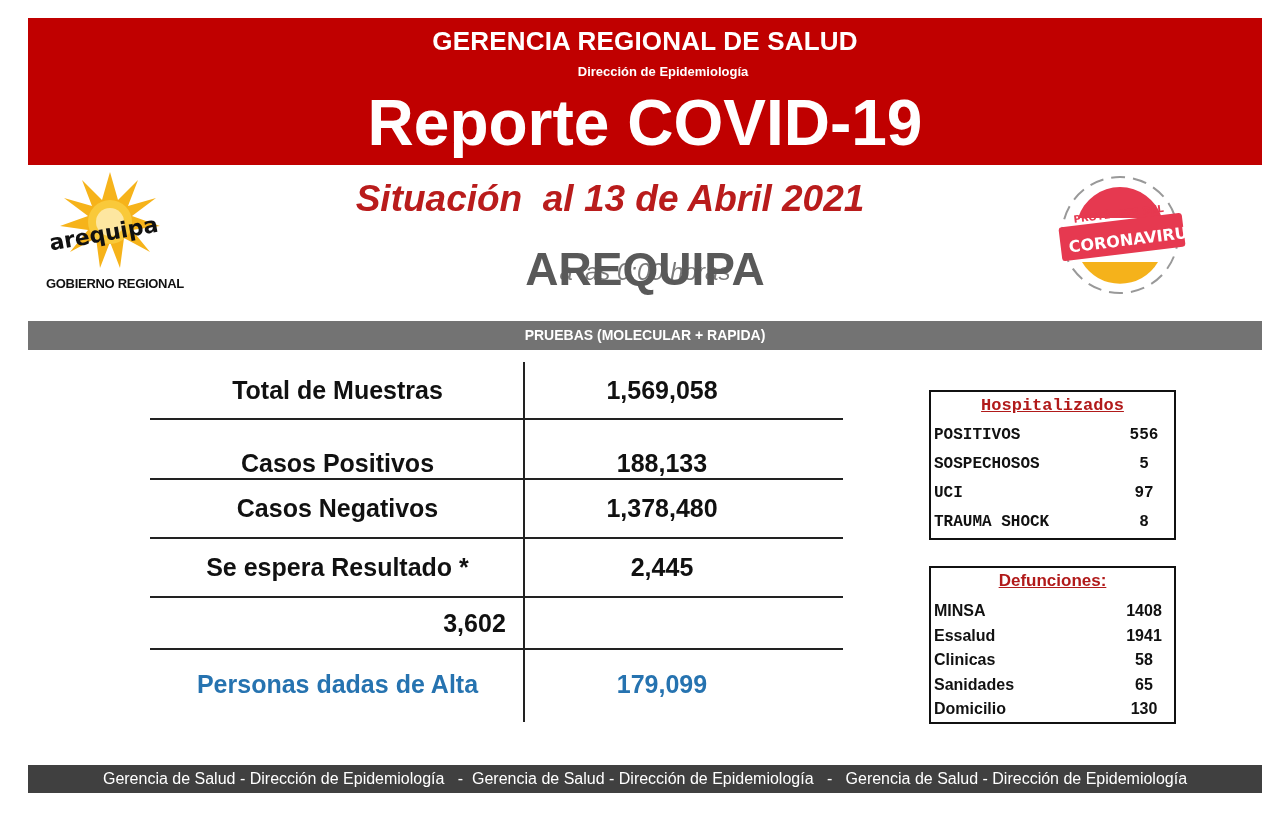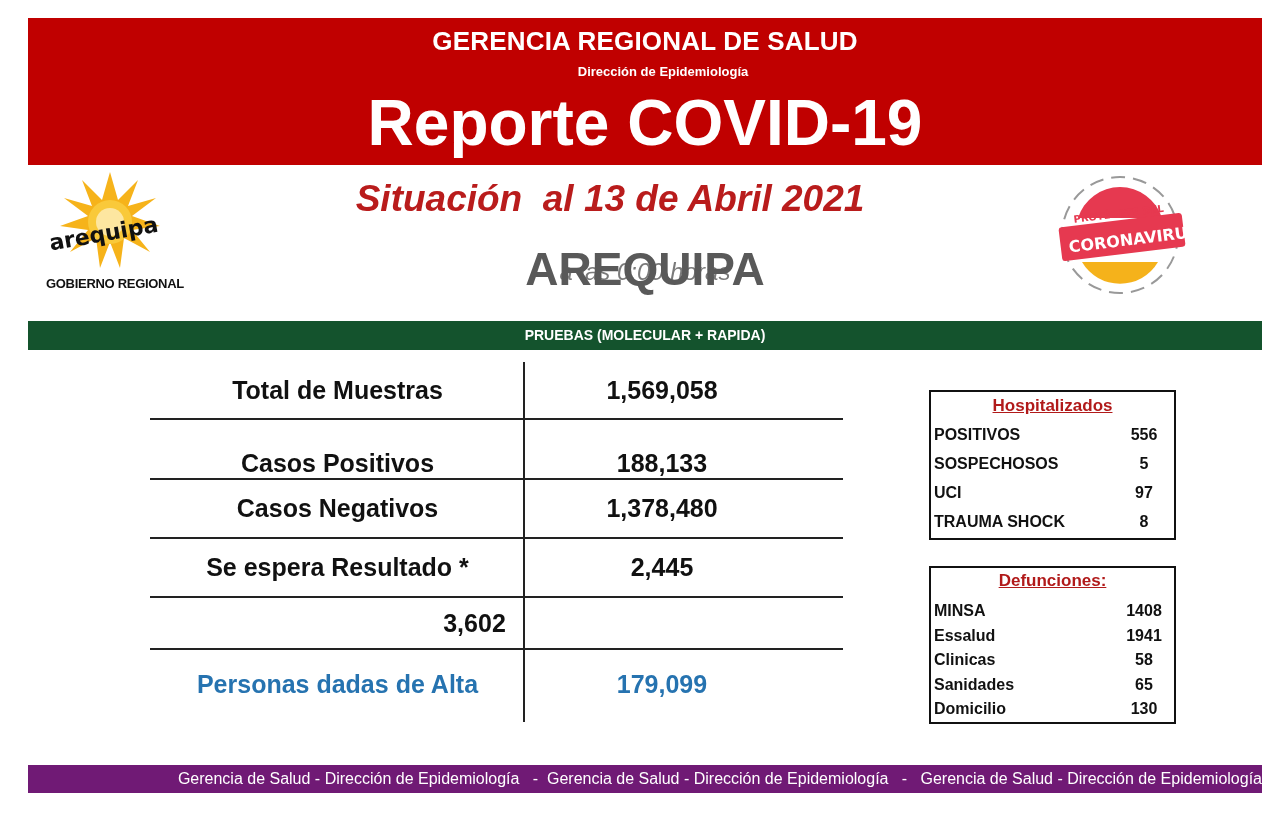--- a/index.html
+++ b/index.html
@@ -20,48 +20,48 @@
 
   .situacion { position:absolute; left:300px; top:178px; width:620px; text-align:center; color:#b91c1c;
     font-size:37px; font-weight:bold; font-style:italic; white-space:pre; }
   .hora { position:absolute; left:300px; top:218px; width:690px; text-align:center; color:#7a7a7a;
     font-size:24px; font-style:italic;margin-top:40px; }
   .ciudad { position:absolute; left:300px; top:242px; width:690px; text-align:center; color:#595959;
     font-size:46px; font-weight:bold; }
 
   .badge-right { position:absolute; left:1030px; top:170px; width:180px; height:130px; }
 
-  .section-bar { position:absolute; left:28px; top:321px; width:1234px; height:29px; background:#14532d;
+  .section-bar { position:absolute; left:28px; top:321px; width:1234px; height:29px; background:#737373;
     color:#fff; font-size:14px; font-weight:bold; text-align:center; line-height:29px; }
 
   .main-table { position:absolute; left:150px; top:362px; width:693px; height:360px; }
   .main-table .vline { position:absolute; left:373px; top:0; width:2px; height:360px; background:#222; }
   .row { position:absolute; left:0; width:693px; display:flex; align-items:center; }
   .row .lbl { width:375px; text-align:center; font-size:25px; font-weight:bold; color:#111; }
   .row .val { flex:1; text-align:center; font-size:25px; font-weight:bold; color:#111; padding-right:44px; }
   .row.blue .lbl, .row.blue .val { color:#2673b0; }
   .hline { position:absolute; left:0; width:693px; height:2px; background:#222; }
 
   .box { position:absolute; border:2px solid #111; background:#fff; }
   .box .title { text-align:center; color:#b11a1a; font-weight:bold; text-decoration:underline; }
   .box .item { display:flex; justify-content:space-between; font-weight:bold; color:#111; }
   .box .item .v { text-align:center; }
 
-  .hosp { left:929px; top:390px; width:243px; height:146px; }
+  .hosp { left:929px; top:390px; width:243px; height:146px;font-family:Liberation Mono, monospace; }
   .hosp .title { font-size:17px; margin-top:4px; height:24px; }
   .hosp .item { font-size:16px; height:29px; align-items:center; padding-left:3px; }
   .hosp .item .v { width:60px; }
 
   .def { left:929px; top:566px; width:243px; height:154px; }
   .def .title { font-size:17px; margin-top:3px; height:28px;text-align:center; }
   .def .item { font-size:16px; height:24.5px; align-items:center; padding-left:3px; }
   .def .item .v { width:60px; }
 
-  .footer { position:absolute; left:28px; top:765px; width:1234px; height:28px; background:#701a75; color:#fff;
-    font-size:16px; line-height:28px; white-space:pre; text-align:right; }
+  .footer { position:absolute; left:28px; top:765px; width:1234px; height:28px; background:#404040; color:#fff;
+    font-size:16px; line-height:28px; white-space:pre; text-align:center; }
 </style>
 </head>
 <body>
 
 <div class="header">
   <div class="l1">GERENCIA REGIONAL DE SALUD</div>
   <div class="l2">Dirección de Epidemiología</div>
   <div class="l3">Reporte COVID-19</div>
 </div>
 

